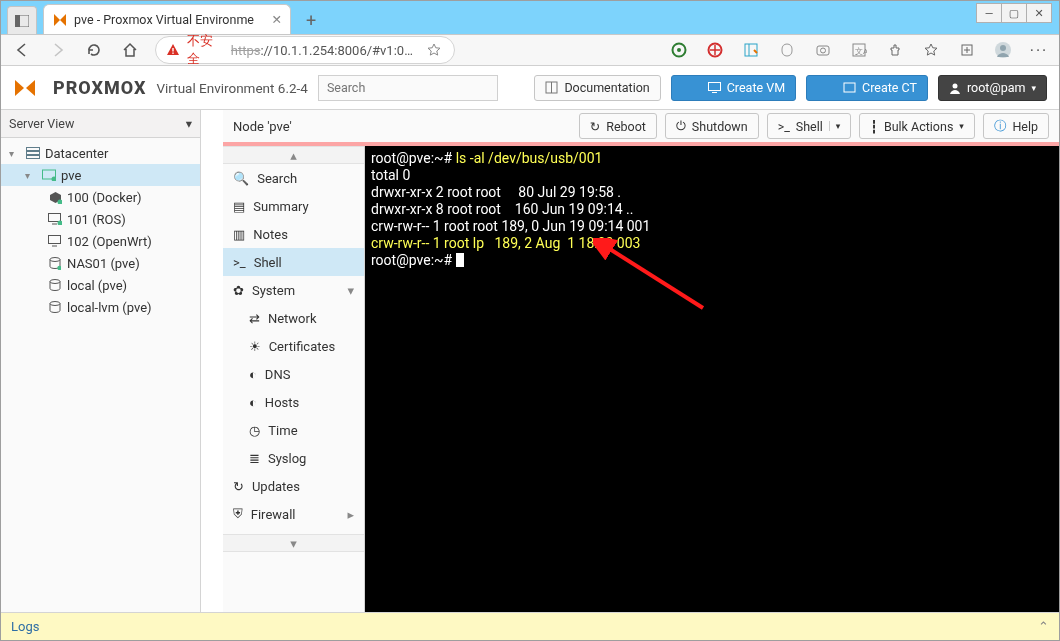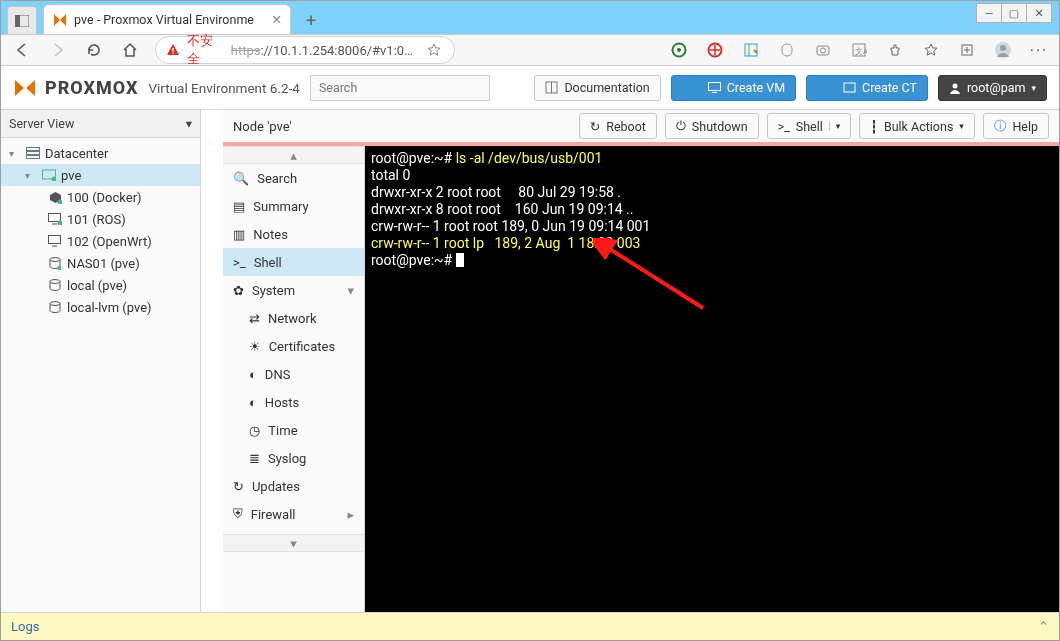--- a/index.html
+++ b/index.html
@@ -20,21 +20,21 @@
   .urlbox { flex:0 0 300px; height:28px; border:1px solid #d4d4d4; border-radius:14px; background:#fff; display:flex; align-items:center; padding:0 10px; gap:8px; font-size:13px;}
   .url-warn { color:#d93025; font-weight:500; }
   .url-scheme { color:#a0a0a0; text-decoration:line-through; }
   .url-rest { color:#555; white-space:nowrap; overflow:hidden; text-overflow:ellipsis; }
   .righticons { margin-left:auto; display:flex; gap:16px; align-items:center; }
   .righticons .ic { width:20px; height:20px; display:flex; align-items:center; justify-content:center; }
 
   
   .page { flex:1; display:flex; flex-direction:column; background:#fff; }
   .pm-header { height:44px; background:#fff; border-bottom:1px solid #d4d4d4; display:flex; align-items:center; padding:0 12px; gap:10px;}
-  .pm-logo { display:flex; align-items:center; gap:8px;text-align:right;}
+  .pm-logo { display:flex; align-items:center; gap:16px;text-align:right;}
   .pm-searchbox { height:26px; width:180px; border:1px solid #d0d0d0; background:#fafafa; padding:0 8px; font-size:12.5px; }
   .pm-header-spacer { flex:1; }
   .pm-btn { height:26px; padding:0 10px; border:1px solid #c6c6c6; background:#fafafa; border-radius:3px; font-size:12.5px; color:#333; display:flex; align-items:center; gap:6px; cursor:pointer;}
   .pm-btn.blue { background:#3892d4; border-color:#2d7dbb; color:#fff;padding-left:36px; }
   .pm-btn.dark { background:#444; border-color:#333; color:#fff; }
   .pm-body { flex:1; display:flex; min-height:0;gap:22px;}
   .sv-panel { width:200px; border-right:1px solid #d4d4d4; background:#fafafa; display:flex; flex-direction:column;}
   .sv-head { height:28px; border-bottom:1px solid #d4d4d4; background:#f3f2f2; display:flex; align-items:center; padding:0 8px; font-size:12.5px; color:#444; justify-content:space-between;}
   .tree { padding:4px 0; font-size:13px; color:#333;}
   .tree-row { height:22px; display:flex; align-items:center; padding-left:8px; gap:4px; white-space:nowrap;}

